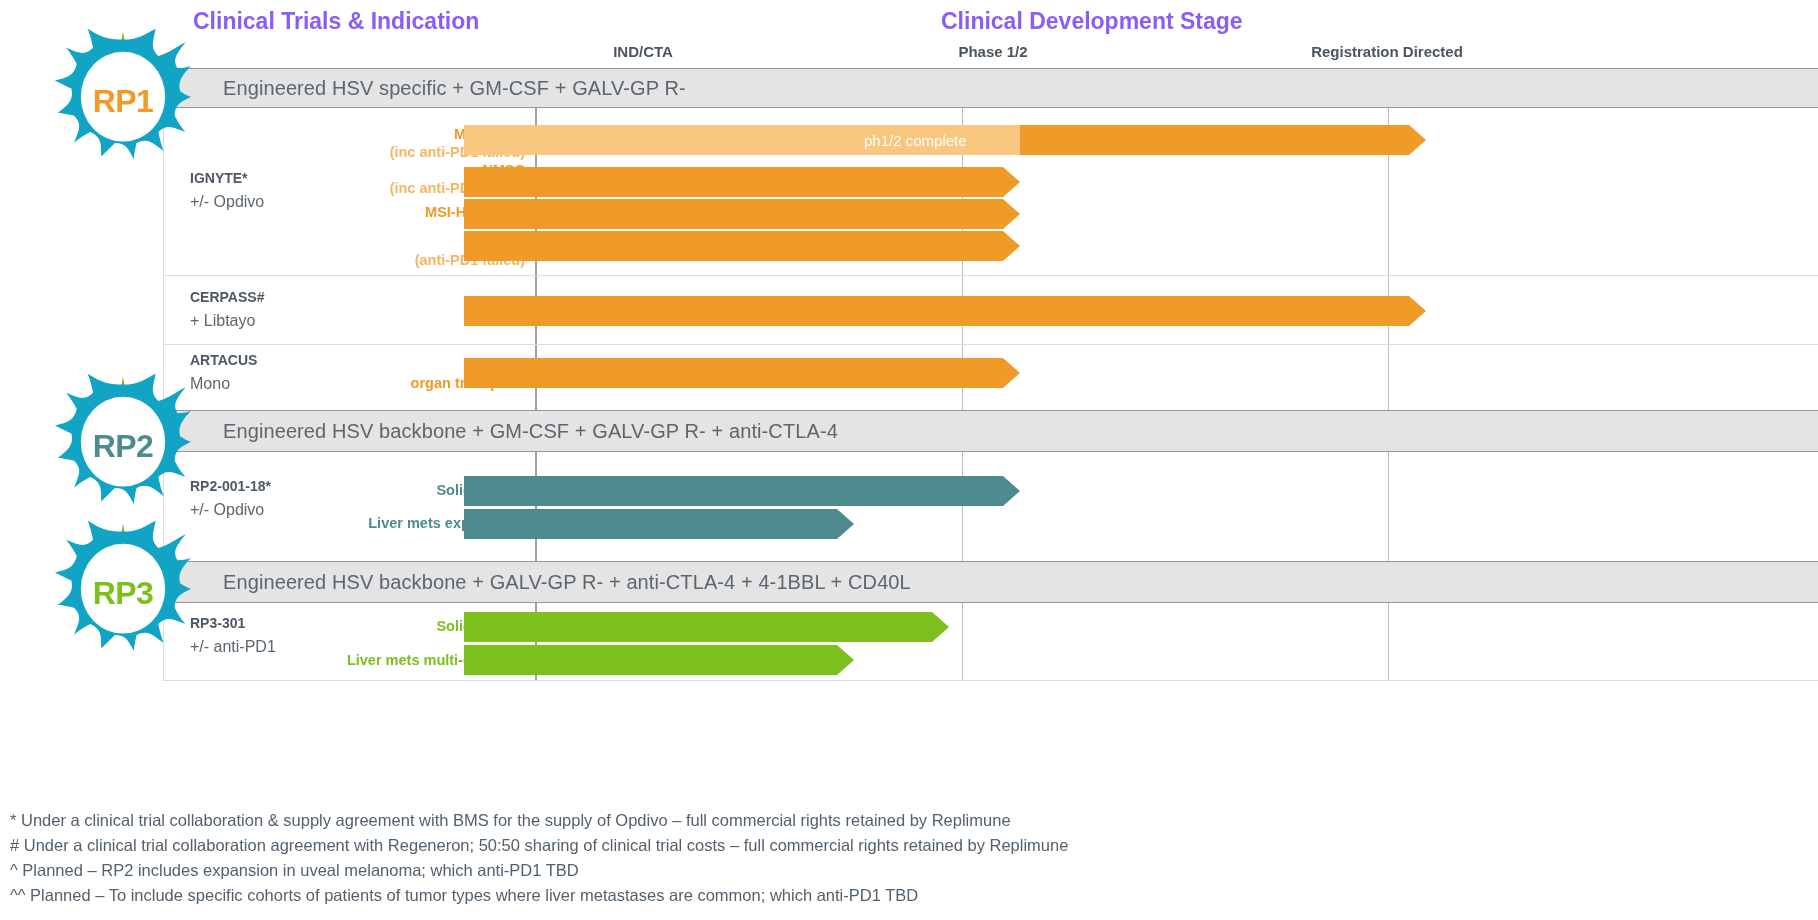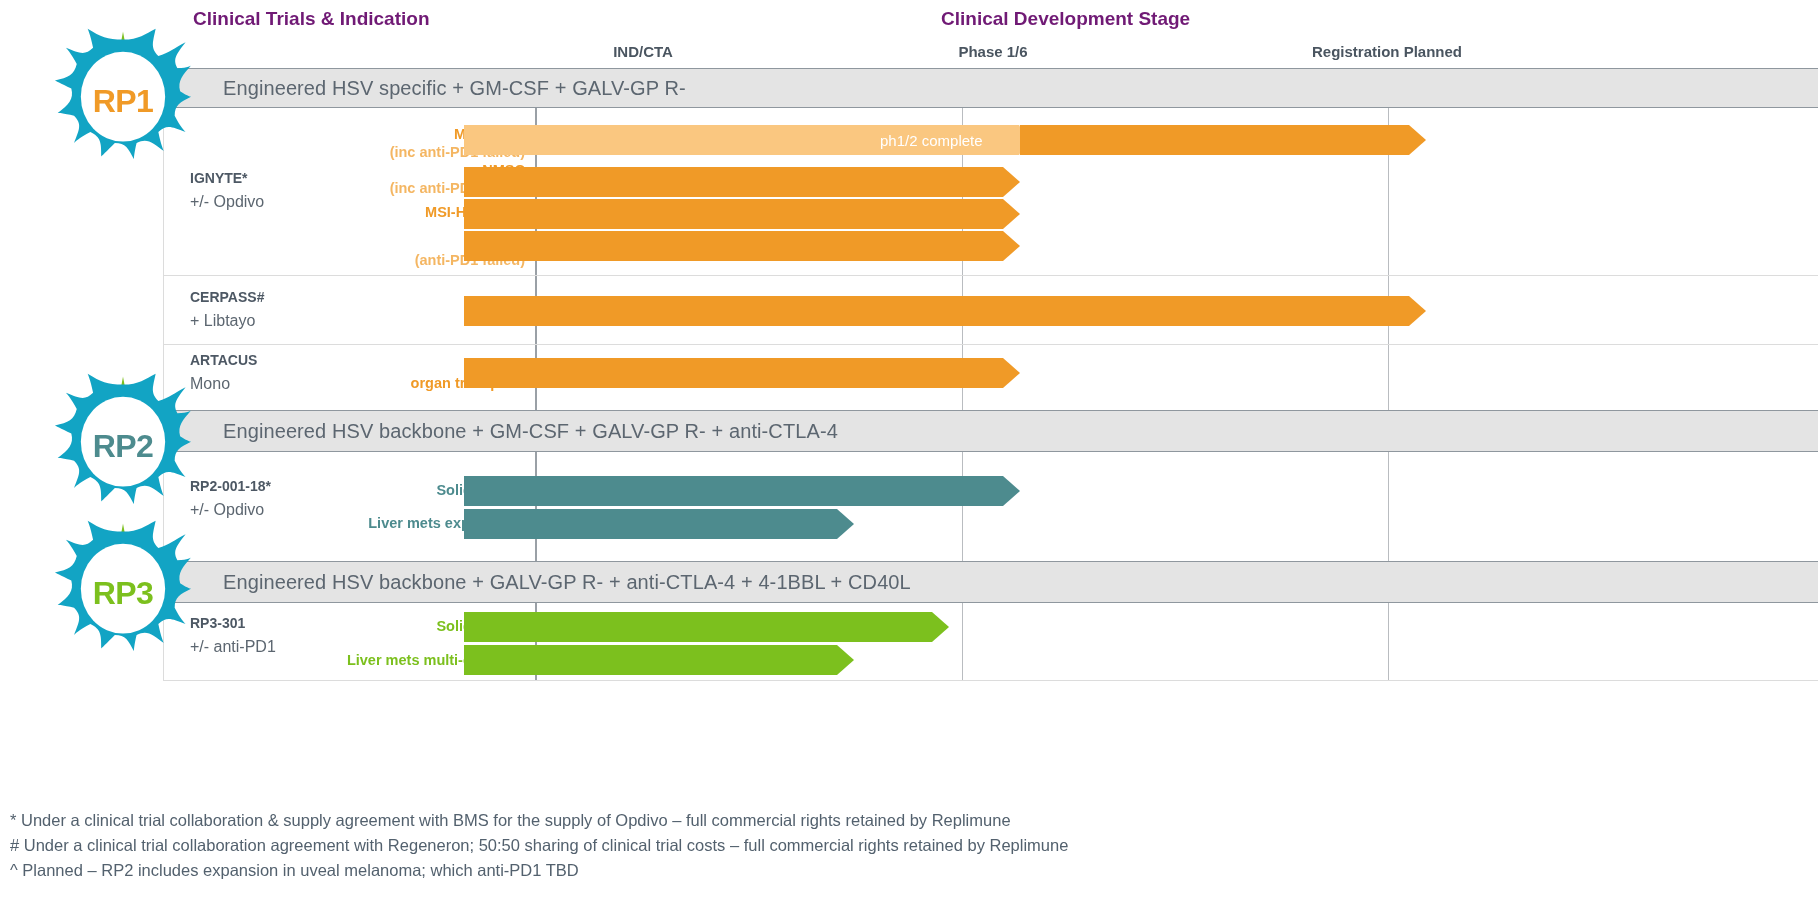--- a/index.html
+++ b/index.html
@@ -12,23 +12,23 @@
     position: relative;
     width: 1818px;
     height: 920px;
     overflow: hidden;
     background: #fff;
   }
 
   
   .hdr-main {
     position: absolute;
-    font-size: 19px;
+    font-size: 23px;
     font-weight: bold;
-    color: #701a75;
+    color: #8b5cf6;
     white-space: nowrap;
   }
   .hdr-sub {
     position: absolute;
     font-size: 15px;
     font-weight: bold;
     color: #4a5560;
     white-space: nowrap;
     text-align: center;
   }
@@ -170,22 +170,22 @@
 </style>
 </head>
 <body>
 
 <div id="page">
 
   <div class="hdr-main" style="left:193px; top:8px;">Clinical Trials &amp; Indication</div>
   <div class="hdr-main" style="left:896px; top:8px;margin-left:45px;">Clinical Development Stage</div>
 
   <div class="hdr-sub" style="left:543px; top:43px; width:200px;">IND/CTA</div>
-  <div class="hdr-sub" style="left:893px; top:43px; width:200px;">Phase 1/6</div>
-  <div class="hdr-sub" style="left:1257px; top:43px; width:260px;">Registration Planned</div>
+  <div class="hdr-sub" style="left:893px; top:43px; width:200px;">Phase 1/2</div>
+  <div class="hdr-sub" style="left:1257px; top:43px; width:260px;">Registration Directed</div>
 
   <div class="vline strong" style="left:535px; top:105px; height:575px;"></div>
   <div class="vline" style="left:962px; top:105px; height:575px;"></div>
   <div class="vline" style="left:1388px; top:105px; height:575px;"></div>
 
   <div class="vsep" style="top:105px; height:575px; left:163px;"></div>
 
   <div class="band" style="top:68px; height:40px;">
     <span class="band-label">Engineered  HSV specific + GM-CSF + GALV-GP R-</span>
   </div>
@@ -199,21 +199,21 @@
     <div>Melanoma</div>
     <div class="faint">(inc anti-PD1 failed)</div>
   </div>
   <div class="bar" style="left:464px; top:125px; width:962px;">
     <div class="seg" style="left:0; width:545px; background:#FAC780;"></div>
     <div class="tip" style="left:545px; background:#FAC780;
          clip-path: polygon(0 0, 60% 0, 100% 50%, 60% 100%, 0 100%);"></div>
     <div class="seg" style="left:556px; width:389px; background:#F09A27;"></div>
     <div class="tip" style="left:945px; background:#F09A27;
          clip-path: polygon(0 0, 0 100%, 100% 50%);"></div>
-    <div class="bar-label" style="left:416px;">ph1/2 complete</div>
+    <div class="bar-label" style="left:400px;">ph1/2 complete</div>
   </div>
 
   <div class="indication" style="left:205px; top:161px; color:#F09A27;">
     <div>NMSC</div>
     <div class="faint">(inc anti-PD1 failed)</div>
   </div>
   <div class="bar" style="left:464px; top:167px; width:556px;">
     <div class="seg" style="left:0; width:539px; background:#F09A27;"></div>
     <div class="tip" style="left:539px; background:#F09A27;
          clip-path: polygon(0 0, 0 100%, 100% 50%);"></div>
@@ -388,15 +388,16 @@
                C26 6 24 2 24 2 C34 8 38 10 50 10 Z" fill="#12A4C4"></path>
       <ellipse cx="50" cy="52" rx="31" ry="33" fill="#ffffff"></ellipse>
     </svg>
     <div class="badge-text" style="color:#7CC01E; top:56%;">RP3</div>
   </div>
 
   <div class="footnotes">
     <div class="footnote">* Under a clinical trial collaboration &amp; supply agreement with BMS for the supply of Opdivo – full commercial rights retained by Replimune</div>
     <div class="footnote"># Under a clinical trial collaboration agreement with Regeneron; 50:50 sharing of clinical trial costs – full commercial rights retained by Replimune</div>
     <div class="footnote">^ Planned – RP2 includes expansion in uveal melanoma; which anti-PD1 TBD</div>
+    <div class="footnote">^^ Planned – To include specific cohorts of patients of tumor types where liver metastases are common; which anti-PD1 TBD</div>
   </div>
 
 </div>
 
 </body></html>

